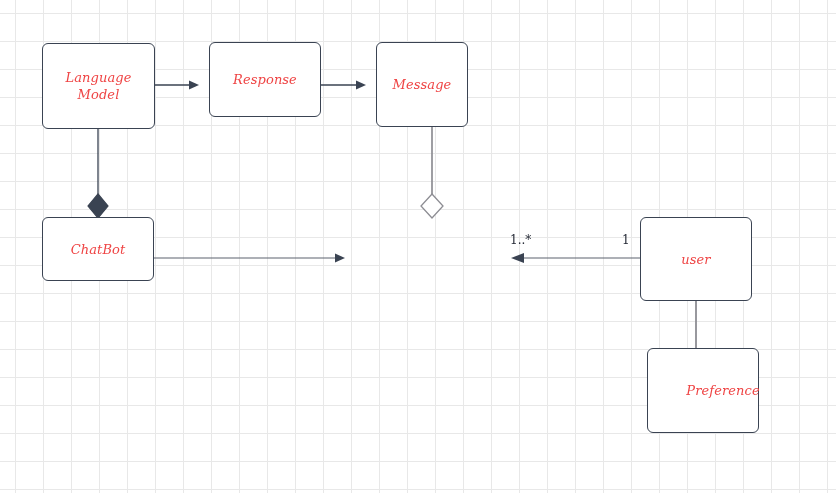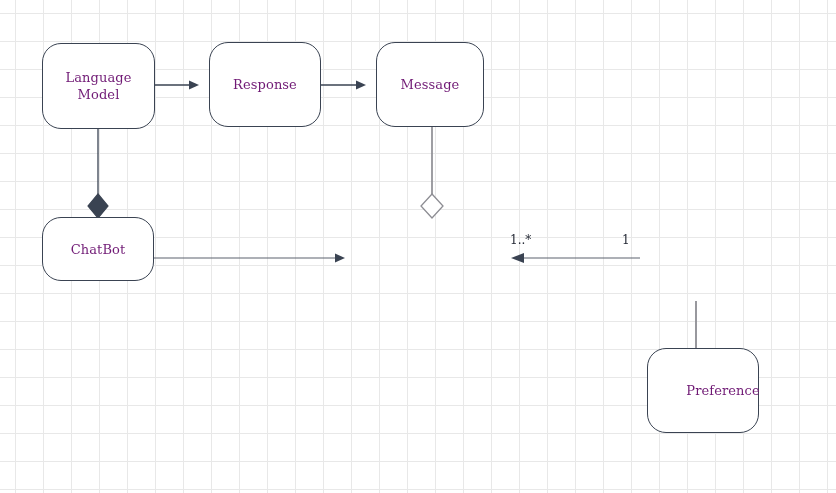--- a/index.html
+++ b/index.html
@@ -29,29 +29,30 @@
     top: 0;
     width: 836px;
     height: 493px;
     pointer-events: none;
   }
   .node {
     position: absolute;
     box-sizing: border-box;
     background: #ffffff;
     border: 1.6px solid #3a4352;
-    border-radius: 19px;
+    border-radius: 6px;
     display: flex;
     align-items: center;
     justify-content: center;
     text-align: center;
-    color: #701a75;
+    color: #ef4444;
     font-size: 13px;
     line-height: 17px;
     letter-spacing: 0.1px;
+    font-style: italic;
   }
   .node span {
     display: block;
     padding: 0 6px;
     white-space: pre-line;
   }
   .edge-label {
     position: absolute;
     font-family: "DejaVu Serif", "Liberation Serif", serif;
     font-size: 12px;
@@ -100,33 +101,36 @@
     <g>
       <line x1="696" y1="301" x2="696" y2="349" stroke="#8d8d93" stroke-width="1.8"></line>
     </g>
   </svg>
 
   <div class="node" style="left:42px; top:43px; width:113px; height:86px;">
     <span>Language
 Model</span>
   </div>
 
-  <div class="node" style="left:209px; top:42px; width:112px; height:85px;">
+  <div class="node" style="left:209px; top:42px; width:112px; height:75px;">
     <span>Response</span>
   </div>
 
-  <div class="node" style="left:376px; top:42px; width:108px; height:85px;">
+  <div class="node" style="left:376px; top:42px; width:92px; height:85px;">
     <span>Message</span>
   </div>
 
   <div class="node" style="left:42px; top:217px; width:112px; height:64px;">
     <span>ChatBot</span>
   </div>
 
 
+  <div class="node" style="left:640px; top:217px; width:112px; height:84px;">
+    <span>user</span>
+  </div>
 
   <div class="node" style="left:647px; top:348px; width:112px; height:85px;padding-left:40px;">
     <span>Preference</span>
   </div>
 
   <div class="edge-label" style="left:510px; top:234px;">1..*</div>
 
   <div class="edge-label" style="left:622px; top:234px;">1</div>
 
 </div>

